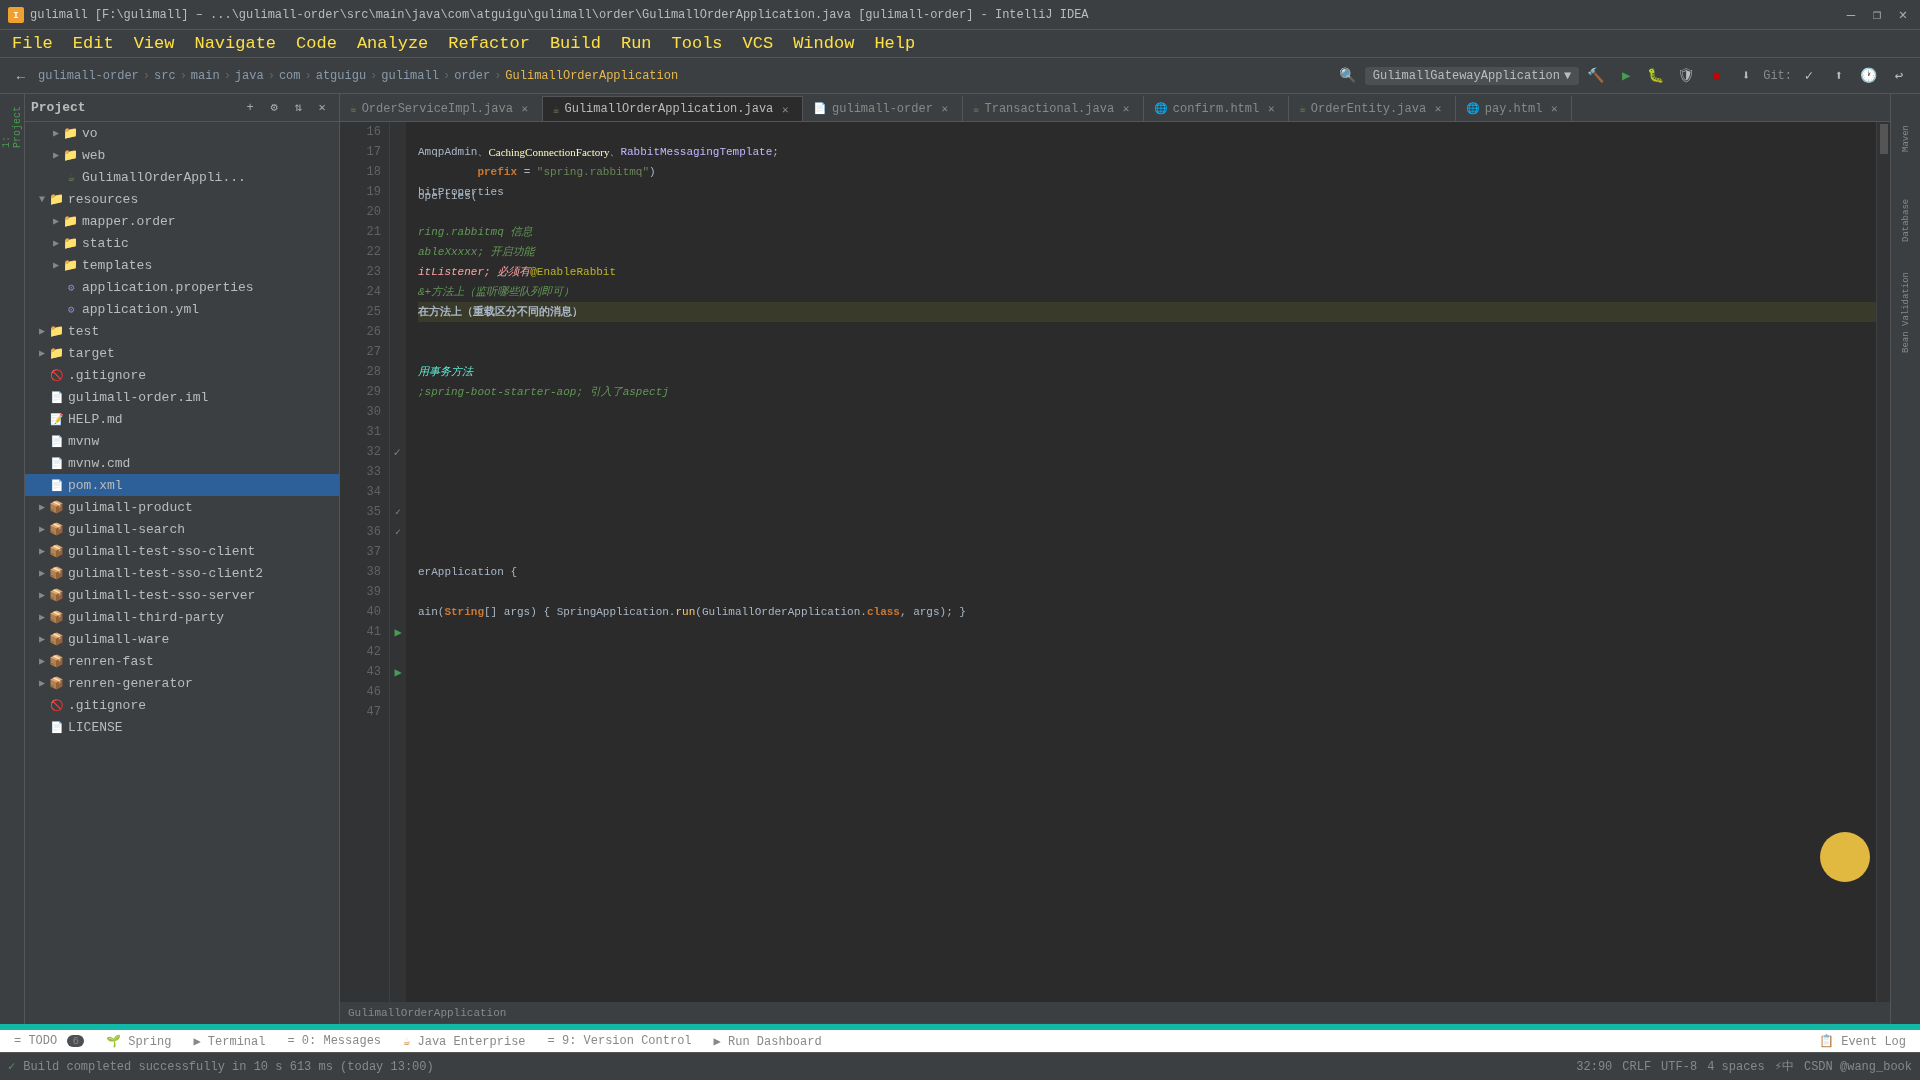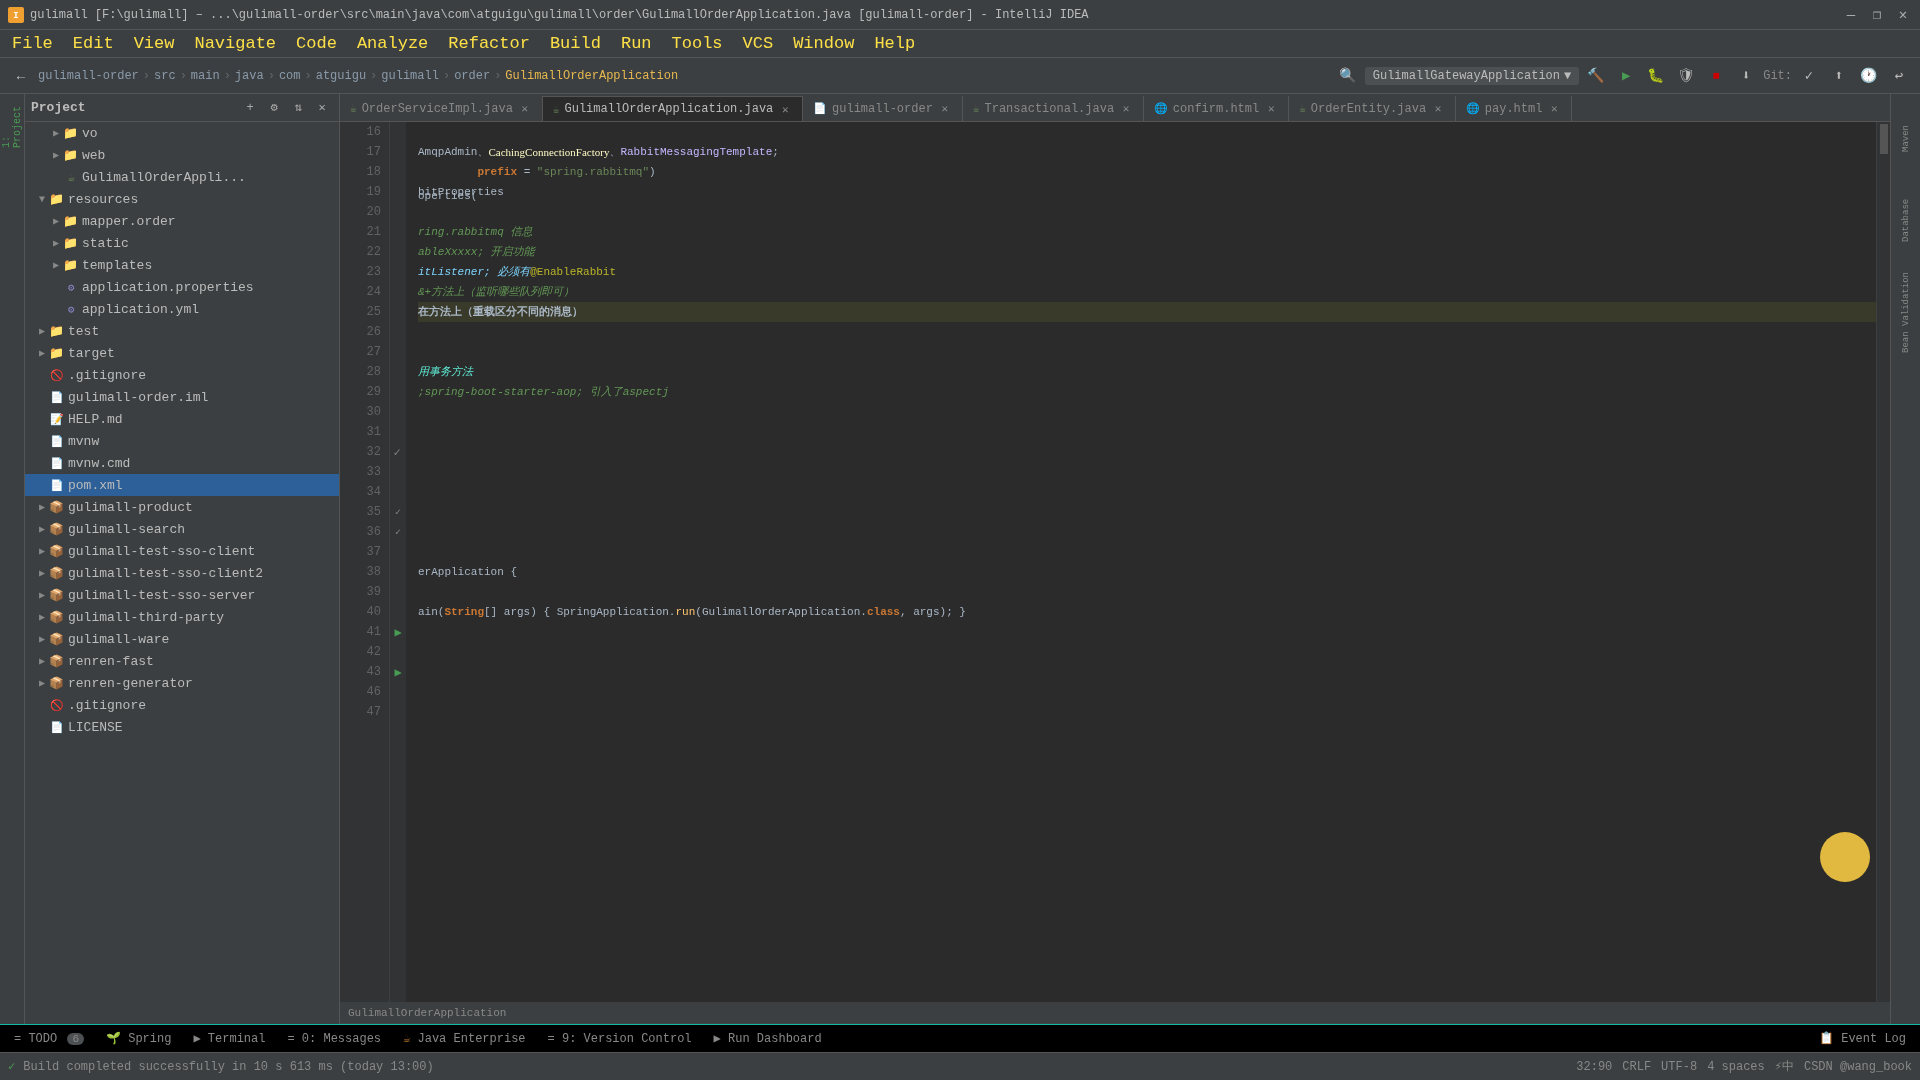--- a/index.html
+++ b/index.html
@@ -67,21 +67,21 @@
     .kw { color: #cc7832; font-weight: bold; }
     .str { color: #6a8759; }
     
     
     .status-bar { height: 28px; background: #3c3f41; display: flex; align-items: center; padding: 0 8px; border-top: 1px solid #555; font-size: 12px; color: #888; gap: 10px; }
     .status-left { flex: 1; display: flex; align-items: center; gap: 8px; }
     .status-right { display: flex; align-items: center; gap: 10px; }
     .status-item { color: #888; }
     
     
-    .bottom-tabs { height: 28px; background: #000000; display: flex; align-items: center; padding: 0 4px; border-top: 1px solid #14b8a6; gap: 2px; }
+    .bottom-tabs { height: 28px; background: #ffffff; display: flex; align-items: center; padding: 0 4px; border-top: 6px solid #14b8a6; gap: 2px; }
     .bottom-tab { padding: 2px 10px; font-size: 12px; color: #888; cursor: pointer; border-radius: 3px 3px 0 0; }
     .bottom-tab-num { background: #4c5052; border-radius: 10px; padding: 0 5px; font-size: 11px; margin-left: 3px; }
     
     
     .yellow-circle { 
       width: 50px; height: 50px; background: #f5c842; border-radius: 50%; 
       position: absolute; bottom: 120px; right: 20px; opacity: 0.9;
       z-index: 10;
     }
     
@@ -507,21 +507,21 @@
 
         <div class="code-line">
           <span style="color:#629755; font-style:italic;">ring.rabbitmq 信息</span>
         </div>
 
         <div class="code-line">
           <span style="color:#629755; font-style:italic;">ableXxxxx; 开启功能</span>
         </div>
 
         <div class="code-line">
-          <span style="color:#7dd3fc; font-style:italic;">itListener; 必须有</span><span style="color:#bbb529;">@EnableRabbit</span>
+          <span style="color:#fca5a5; font-style:italic;">itListener; 必须有</span><span style="color:#bbb529;">@EnableRabbit</span>
         </div>
 
         <div class="code-line">
           <span style="color:#629755; font-style:italic;">&amp;+方法上（监听哪些队列即可）</span>
         </div>
 
         <div class="code-line highlight-line">
           <span style="color:#a9b7c6; font-weight:bold;">在方法上（重载区分不同的消息）</span>
         </div>
 

